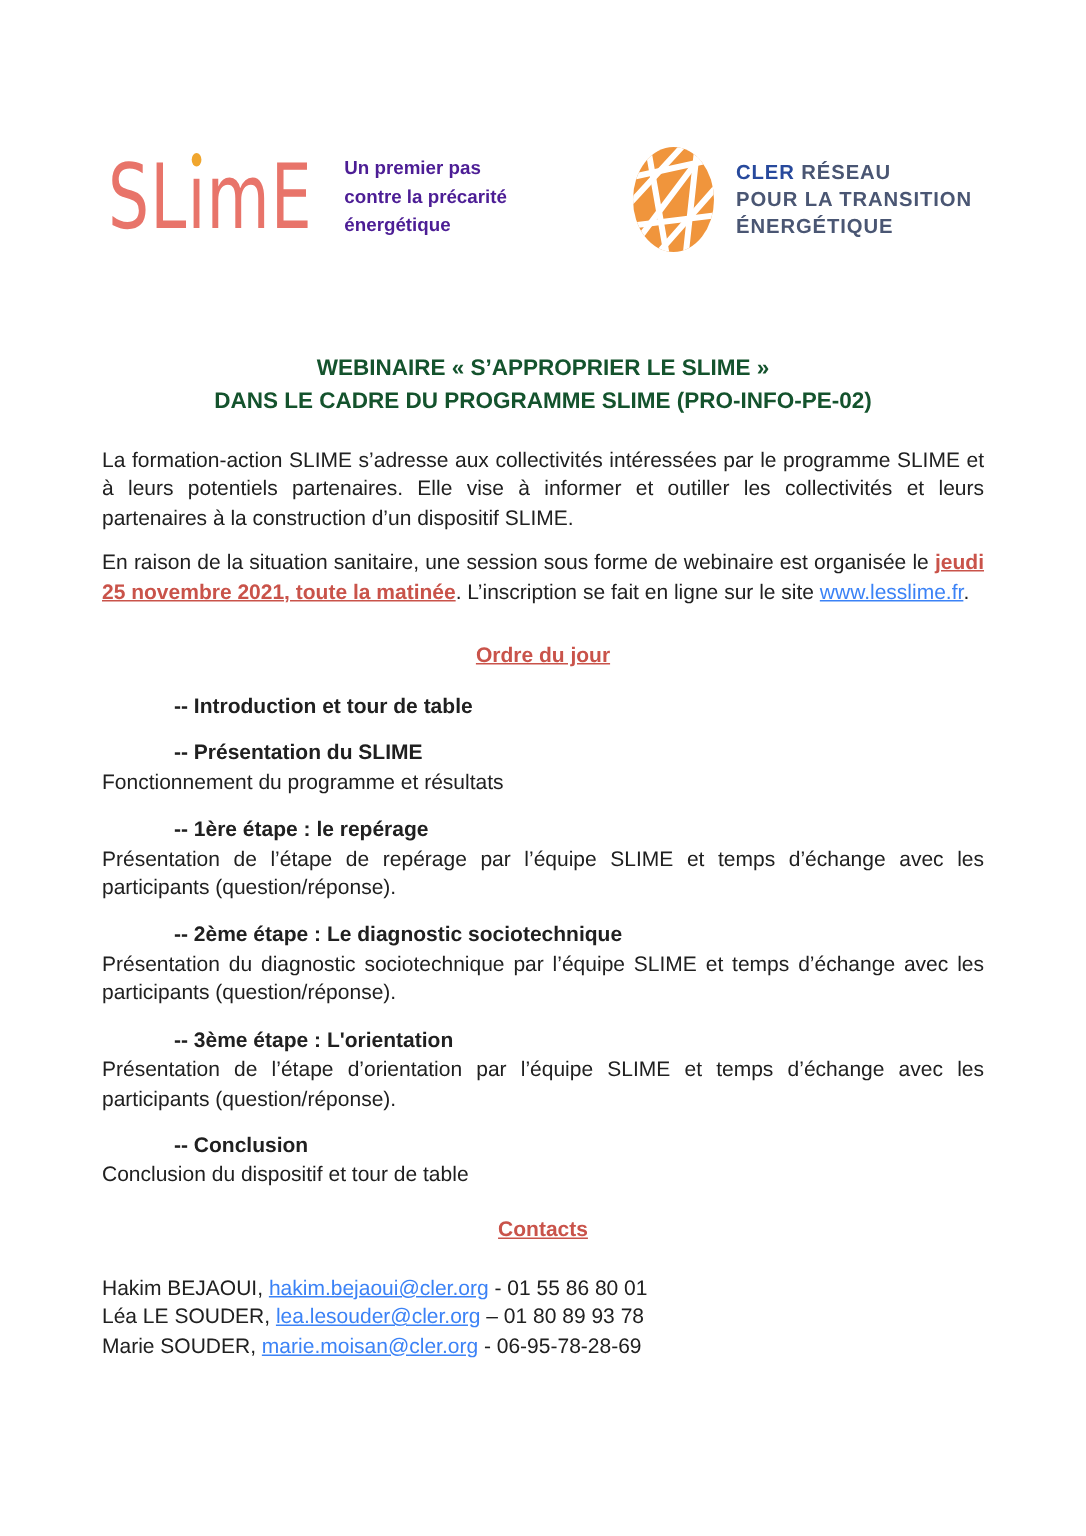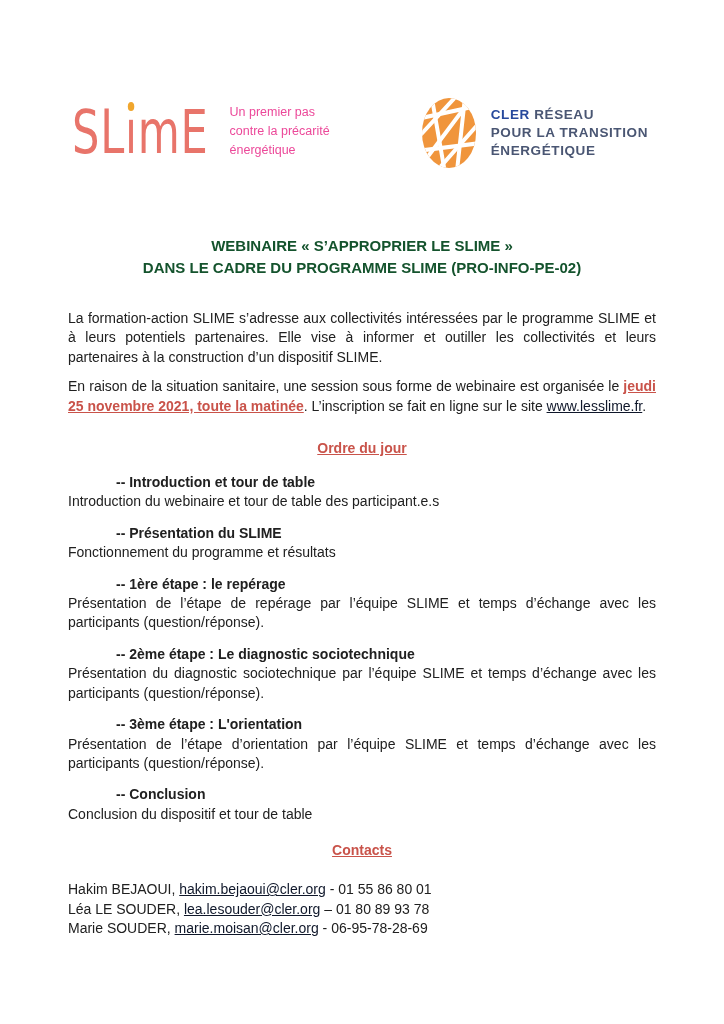--- a/index.html
+++ b/index.html
@@ -28,46 +28,46 @@
   }
   .i-wrap { position:relative; display:inline-block; }
   .i-dot {
     position:absolute; left:50%; transform:translateX(-50%);
     top:9px; width:9px; height:9px; border-radius:50%;
     background:#f0a62e;
   }
   .slime-tagline {
     margin-top:10px; margin-left:-58px;
     font-size:12.5px; line-height:19px;
-    color:#ec4899; font-weight:normal;
+    color:#4c1d95; font-weight:bold;
   }
   .cler-logo { display:flex; align-items:center; gap:14px; margin-right:8px; margin-top:4px; }
   .cler-text { font-size:13.5px; line-height:18px; letter-spacing:0.6px; color:#4a5673; font-weight:bold; }
   .cler-text .cler-bold { color:#27499c; }
 
   
   .doc-title {
     margin-top:60px;
     text-align:center;
     color:#14532d; font-weight:bold;
     font-size:15px; line-height:22px;
   }
 
   
   .para {
-    margin-top:30px;
+    margin-top:18px;
     font-size:14px; line-height:19.4px;
     text-align:justify;
   }
   .para + .para { margin-top:10px; }
   .date-strong {
     color:#c9534a; font-weight:bold; text-decoration:underline;
   }
   .link {
-    color:#0f172a; text-decoration:underline; cursor:pointer;
+    color:#3b82f6; text-decoration:underline; cursor:pointer;
   }
 
   
   .section-heading {
     margin-top:20px; margin-bottom:13px;
     text-align:center;
     color:#c9534a; font-weight:bold;
     font-size:14px; line-height:24px;
     text-decoration:underline;
   }
@@ -133,21 +133,20 @@
   </div>
 
   <p class="para">La formation-action SLIME s’adresse aux collectivités intéressées par le programme SLIME et à leurs potentiels partenaires. Elle vise à informer et outiller les collectivités et leurs partenaires à la construction d’un dispositif SLIME.</p>
 
   <p class="para"><span>En raison de la situation sanitaire, une session sous forme de webinaire est organisée le </span><span class="date-strong">jeudi 25 novembre 2021, toute la matinée</span><span>. L’inscription se fait en ligne sur le site </span><a class="link" href="#">www.lesslime.fr</a><span>.</span></p>
 
   <div class="section-heading">Ordre du jour</div>
 
   <div class="agenda-item">
     <div class="item-title">-- Introduction et tour de table</div>
-    <div class="item-desc">Introduction du webinaire et tour de table des participant.e.s</div>
   </div>
   <div class="agenda-item">
     <div class="item-title">-- Présentation du SLIME</div>
     <div class="item-desc">Fonctionnement du programme et résultats</div>
   </div>
   <div class="agenda-item">
     <div class="item-title">-- 1ère étape : le repérage</div>
     <div class="item-desc">Présentation de l’étape de repérage par l’équipe SLIME et temps d’échange avec les participants (question/réponse).</div>
   </div>
   <div class="agenda-item">

